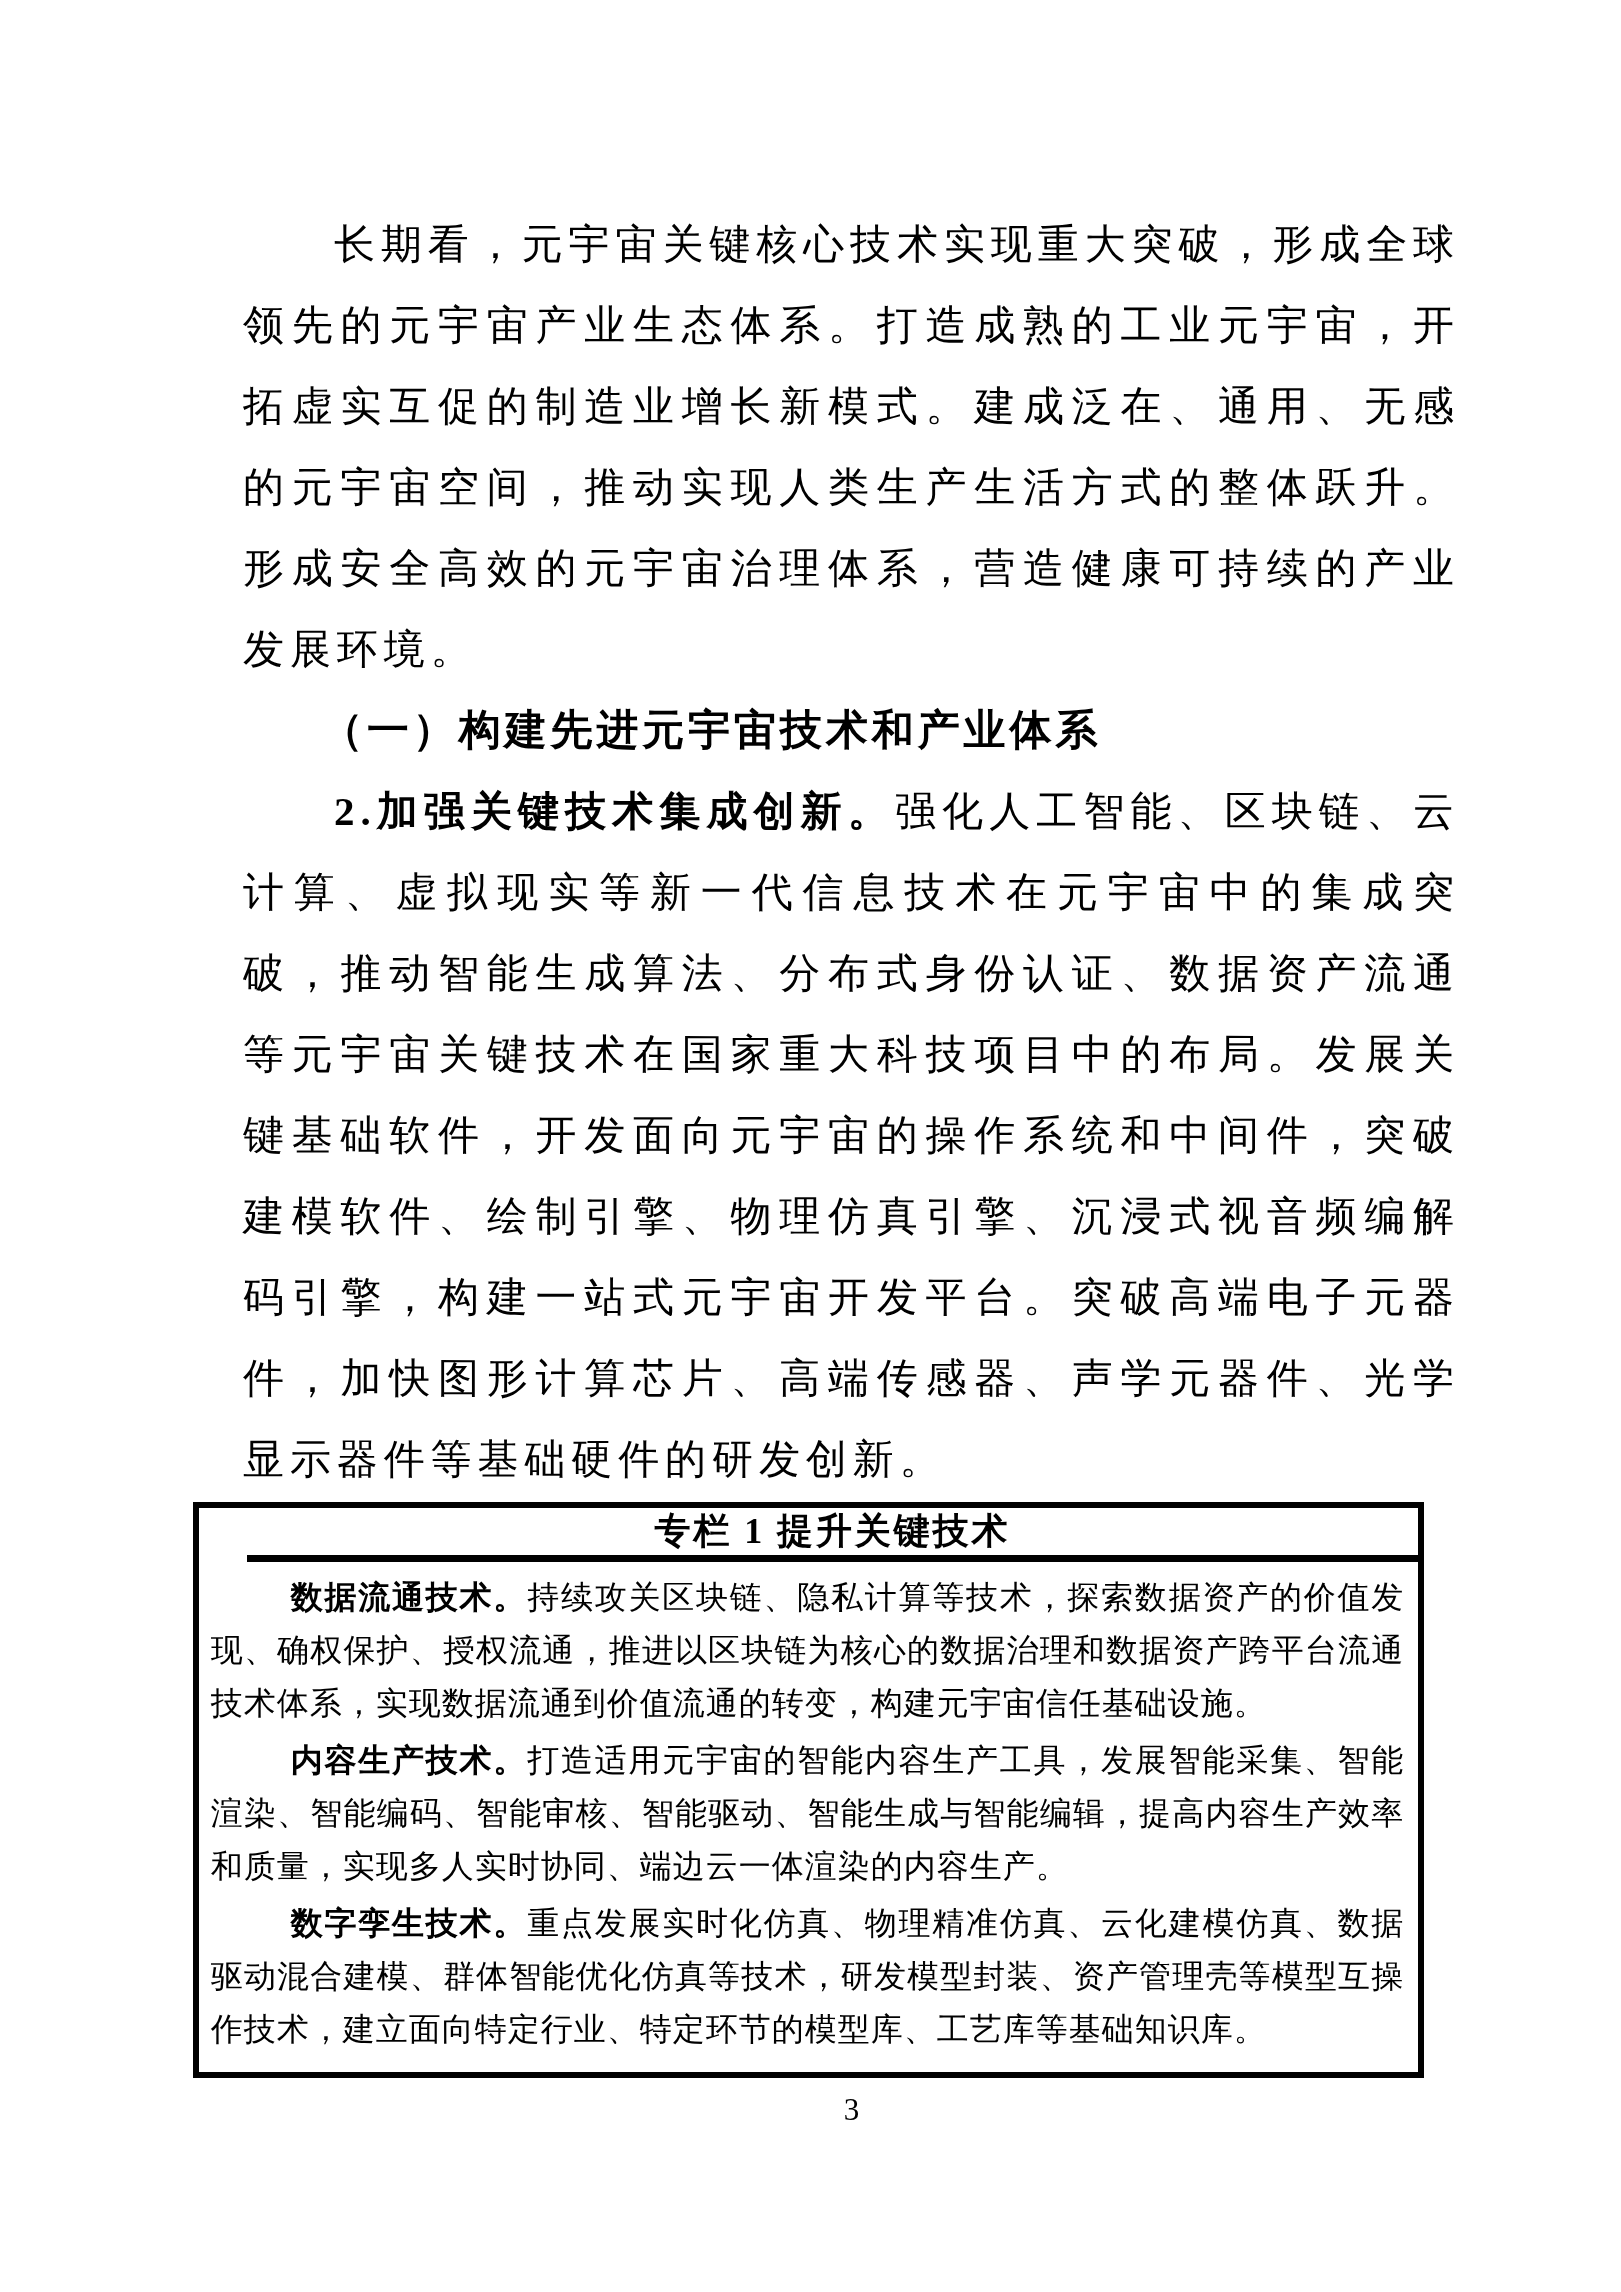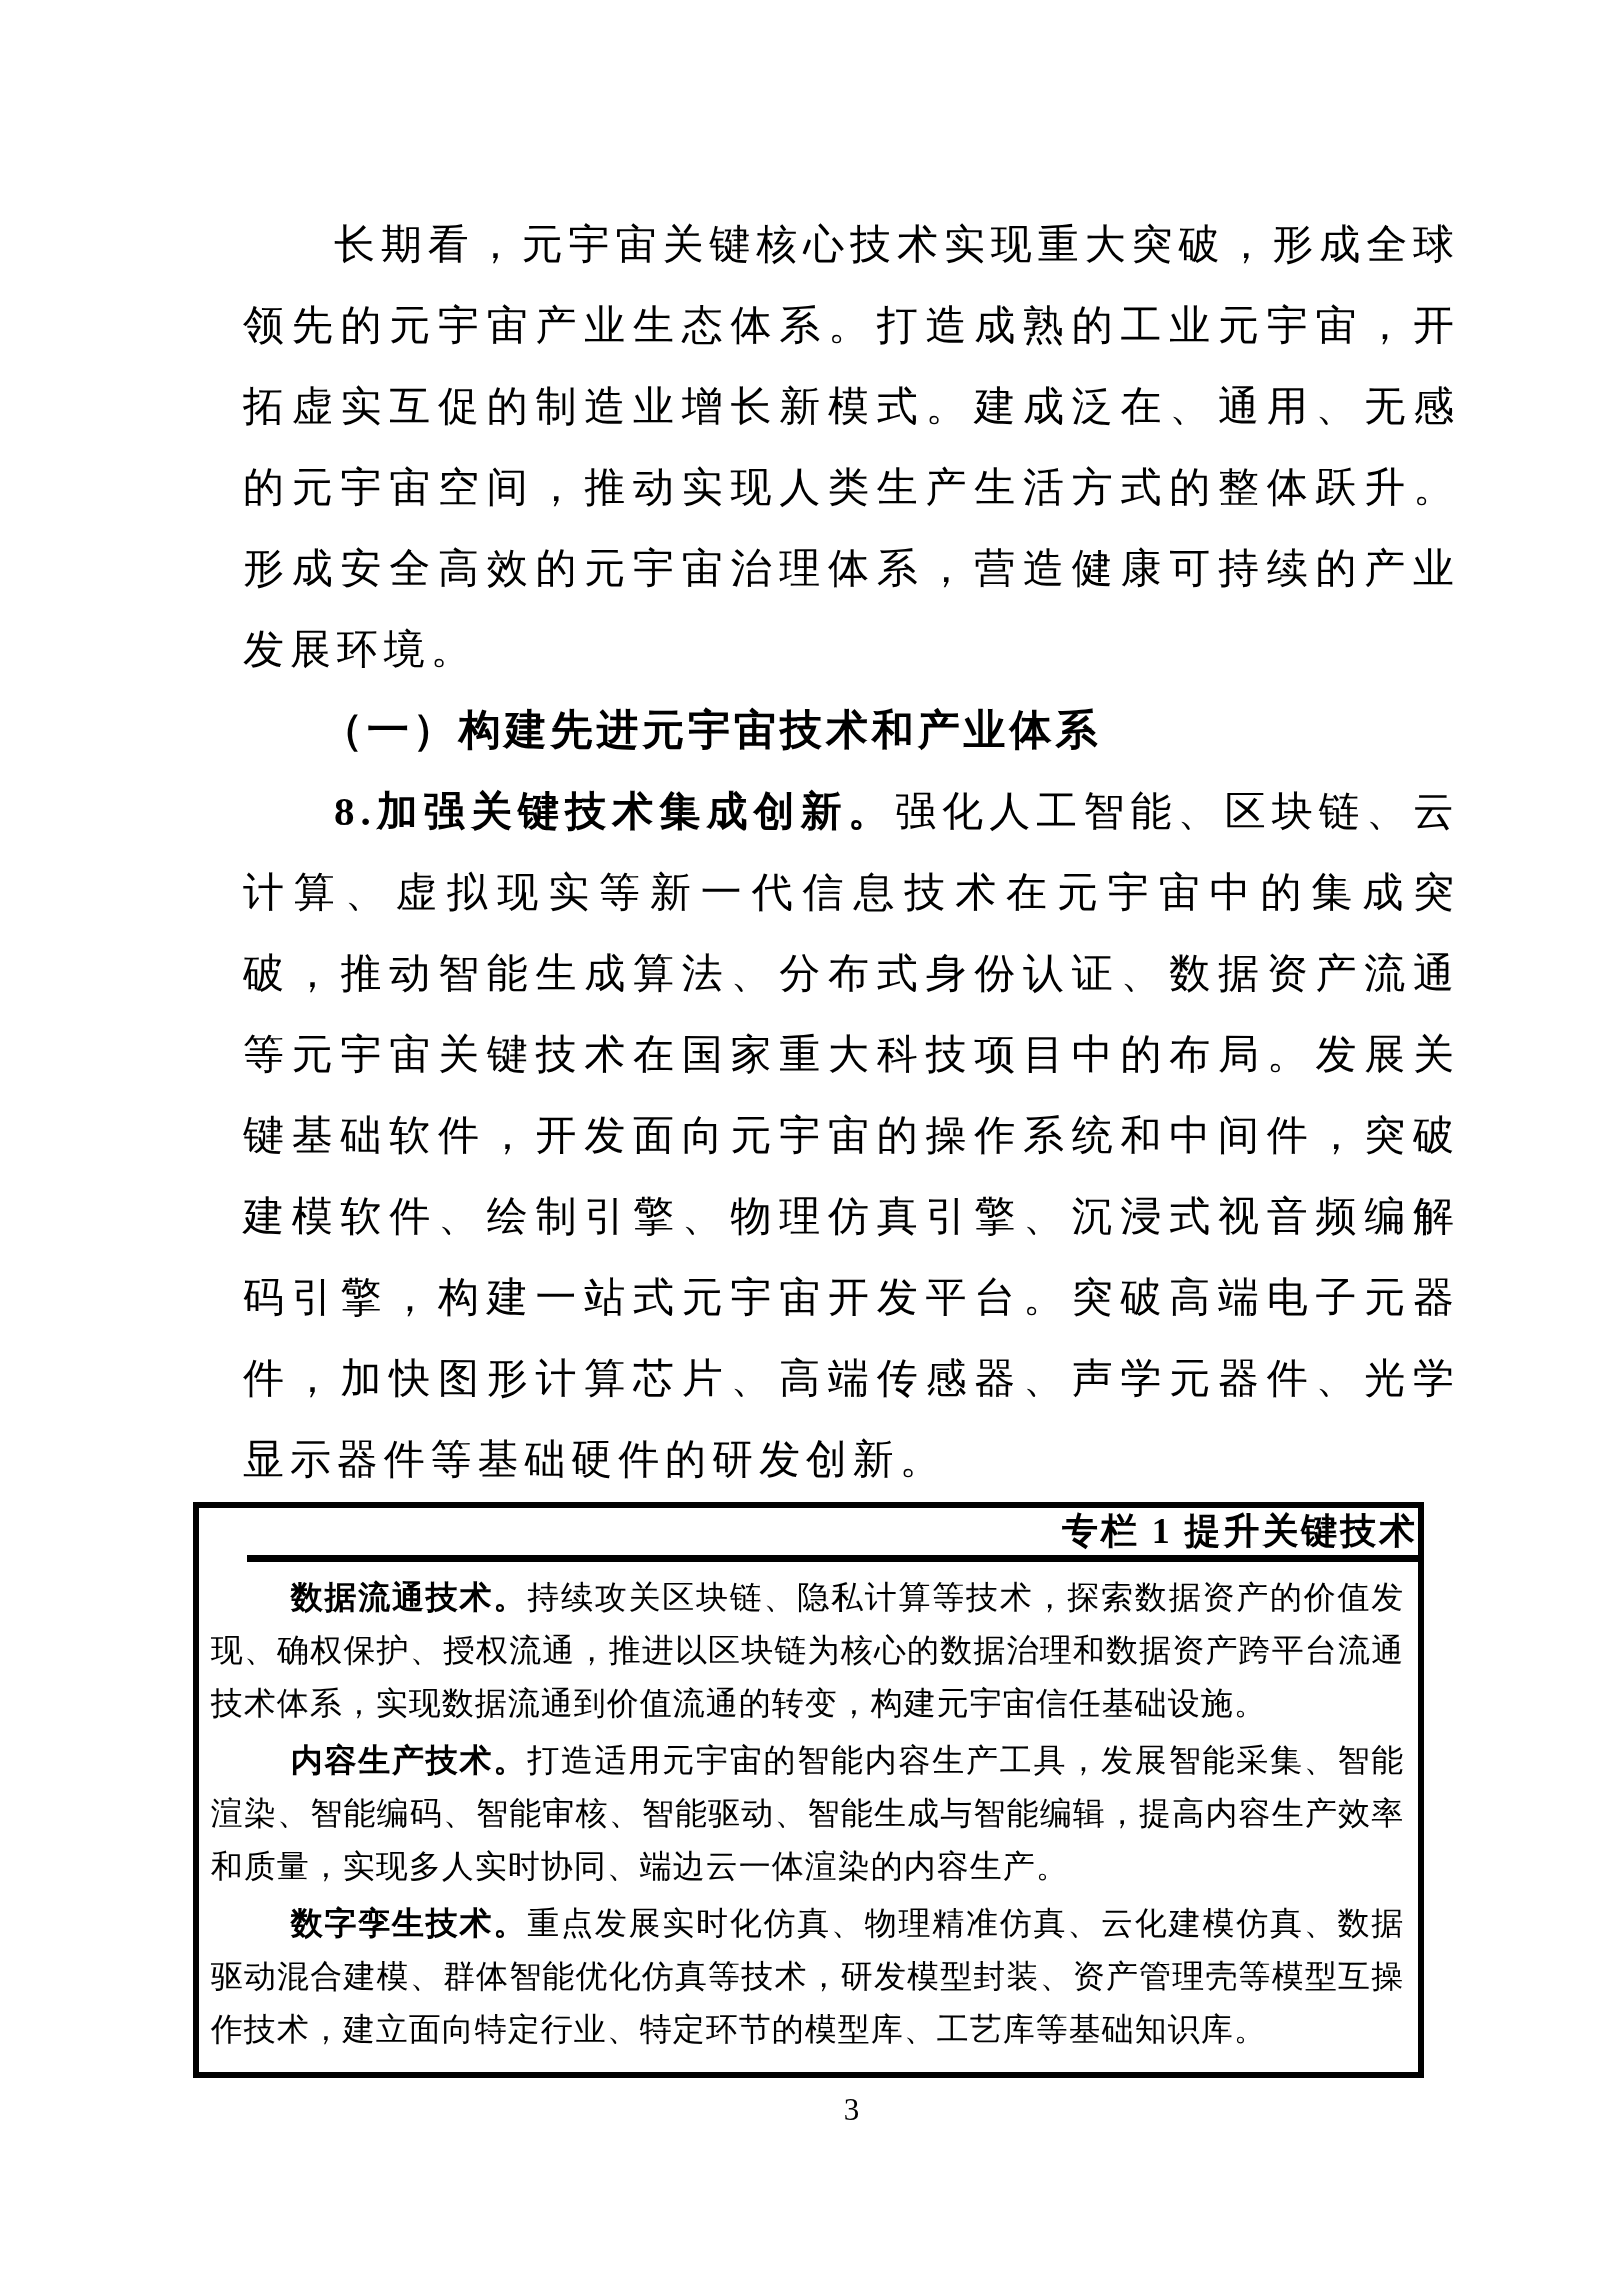--- a/index.html
+++ b/index.html
@@ -59,21 +59,21 @@
     top: 1502px;
     width: 1231px;
     box-sizing: border-box;
     border: 6.9px solid #000000;
     background: #ffffff;
   }
   .callout-header {
     height: 47px;
     line-height: 46px;
     border-bottom: 7.8px solid #000000;
-    text-align: right;
+    text-align: center;
     font-weight: bold;
     font-size: 36px;
     letter-spacing: 2.9px;
     margin-left: 48px;
   }
   .callout-body {
     padding: 4.9px 9.8px 11.8px 7.8px;
   }
   .callout-body p {
     margin: 4px;
@@ -97,21 +97,21 @@
 <body>
 
 <div class="page">
 
   <div class="main-text">
     <p class="body-para">长期看，元宇宙关键核心技术实现重大突破，形成全球领先的元宇宙产业生态体系。打造成熟的工业元宇宙，开拓虚实互促的制造业增长新模式。建成泛在、通用、无感的元宇宙空间，推动实现人类生产生活方式的整体跃升。形成安全高效的元宇宙治理体系，营造健康可持续的产业发展环境。</p>
 
 
     <h3 class="heading-2">（一）构建先进元宇宙技术和产业体系</h3>
 
-    <p class="body-para"><strong>8.加强关键技术集成创新。</strong><span>强化人工智能、区块链、云计算、虚拟现实等新一代信息技术在元宇宙中的集成突破，推动智能生成算法、分布式身份认证、数据资产流通等元宇宙关键技术在国家重大科技项目中的布局。发展关键基础软件，开发面向元宇宙的操作系统和中间件，突破建模软件、绘制引擎、物理仿真引擎、沉浸式视音频编解码引擎，构建一站式元宇宙开发平台。突破高端电子元器件，加快图形计算芯片、高端传感器、声学元器件、光学显示器件等基础硬件的研发创新。</span></p>
+    <p class="body-para"><strong>2.加强关键技术集成创新。</strong><span>强化人工智能、区块链、云计算、虚拟现实等新一代信息技术在元宇宙中的集成突破，推动智能生成算法、分布式身份认证、数据资产流通等元宇宙关键技术在国家重大科技项目中的布局。发展关键基础软件，开发面向元宇宙的操作系统和中间件，突破建模软件、绘制引擎、物理仿真引擎、沉浸式视音频编解码引擎，构建一站式元宇宙开发平台。突破高端电子元器件，加快图形计算芯片、高端传感器、声学元器件、光学显示器件等基础硬件的研发创新。</span></p>
   </div>
 
   <div class="callout">
     <div class="callout-header">专栏 1 提升关键技术</div>
     <div class="callout-body">
       <p><strong>数据流通技术。</strong><span>持续攻关区块链、隐私计算等技术，探索数据资产的价值发现、确权保护、授权流通，推进以区块链为核心的数据治理和数据资产跨平台流通技术体系，实现数据流通到价值流通的转变，构建元宇宙信任基础设施。</span></p>
       <p><strong>内容生产技术。</strong><span>打造适用元宇宙的智能内容生产工具，发展智能采集、智能渲染、智能编码、智能审核、智能驱动、智能生成与智能编辑，提高内容生产效率和质量，实现多人实时协同、端边云一体渲染的内容生产。</span></p>
       <p><strong>数字孪生技术。</strong><span>重点发展实时化仿真、物理精准仿真、云化建模仿真、数据驱动混合建模、群体智能优化仿真等技术，研发模型封装、资产管理壳等模型互操作技术，建立面向特定行业、特定环节的模型库、工艺库等基础知识库。</span></p>
     </div>
   </div>

